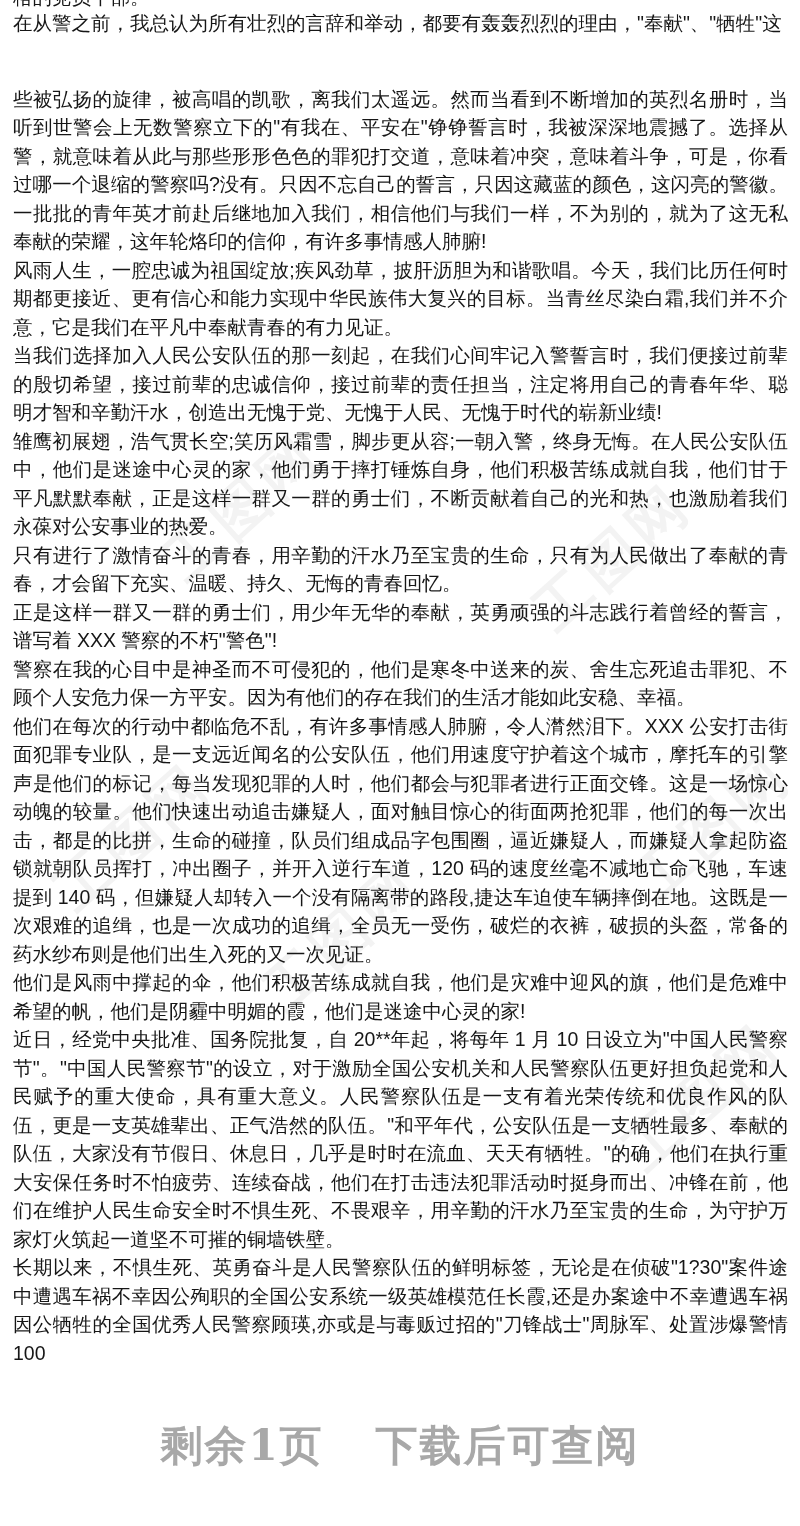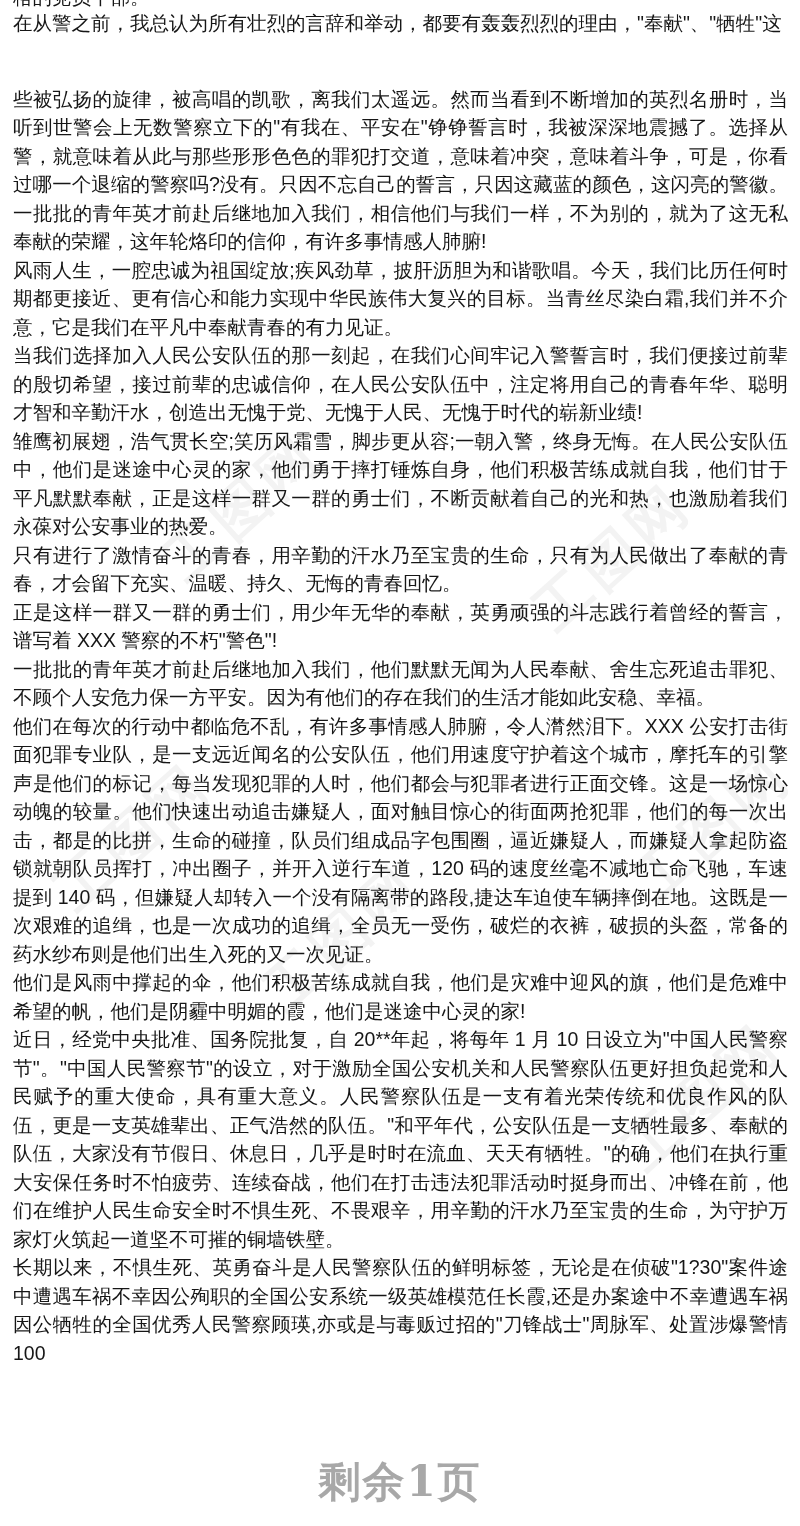--- a/index.html
+++ b/index.html
@@ -70,21 +70,20 @@
     z-index:1;
     display:flex;
     justify-content:center;
     align-items:center;
     gap:52px;
     font-family:"DejaVu Serif","Liberation Serif",serif;
     font-weight:bold;
     font-size:42px;
     color:#a8a8a8;
     letter-spacing:2px;
-    margin-top:36px;
   }
 </style>
 </head>
 <body>
 
 <div class="page">
 
   <div class="watermark-layer">
     <span class="watermark wm1">工图网</span>
     <span class="watermark wm2">工图网</span>
@@ -96,29 +95,30 @@
 
   <div class="content">
     <div class="clip-line">
       <span class="inner">格的党员干部。</span>
     </div>
     <p class="para intro-line">在从警之前，我总认为所有壮烈的言辞和举动，都要有轰轰烈烈的理由，"奉献"、"牺牲"这</p>
     <div class="para-gap"></div>
     <div>
         <p class="para">些被弘扬的旋律，被高唱的凯歌，离我们太遥远。然而当看到不断增加的英烈名册时，当听到世警会上无数警察立下的"有我在、平安在"铮铮誓言时，我被深深地震撼了。选择从警，就意味着从此与那些形形色色的罪犯打交道，意味着冲突，意味着斗争，可是，你看过哪一个退缩的警察吗?没有。只因不忘自己的誓言，只因这藏蓝的颜色，这闪亮的警徽。一批批的青年英才前赴后继地加入我们，相信他们与我们一样，不为别的，就为了这无私奉献的荣耀，这年轮烙印的信仰，有许多事情感人肺腑!</p>
         <p class="para">风雨人生，一腔忠诚为祖国绽放;疾风劲草，披肝沥胆为和谐歌唱。今天，我们比历任何时期都更接近、更有信心和能力实现中华民族伟大复兴的目标。当青丝尽染白霜,我们并不介意，它是我们在平凡中奉献青春的有力见证。</p>
-        <p class="para">当我们选择加入人民公安队伍的那一刻起，在我们心间牢记入警誓言时，我们便接过前辈的殷切希望，接过前辈的忠诚信仰，在人民公安队伍中，注定将用自己的青春年华、聪明才智和辛勤汗水，创造出无愧于党、无愧于人民、无愧于时代的崭新业绩!</p>
+        <p class="para">当我们选择加入人民公安队伍的那一刻起，在我们心间牢记入警誓言时，我们便接过前辈的殷切希望，接过前辈的忠诚信仰，接过前辈的责任担当，注定将用自己的青春年华、聪明才智和辛勤汗水，创造出无愧于党、无愧于人民、无愧于时代的崭新业绩!</p>
         <p class="para">雏鹰初展翅，浩气贯长空;笑历风霜雪，脚步更从容;一朝入警，终身无悔。在人民公安队伍中，他们是迷途中心灵的家，他们勇于摔打锤炼自身，他们积极苦练成就自我，他们甘于平凡默默奉献，正是这样一群又一群的勇士们，不断贡献着自己的光和热，也激励着我们永葆对公安事业的热爱。</p>
         <p class="para">只有进行了激情奋斗的青春，用辛勤的汗水乃至宝贵的生命，只有为人民做出了奉献的青春，才会留下充实、温暖、持久、无悔的青春回忆。</p>
         <p class="para">正是这样一群又一群的勇士们，用少年无华的奉献，英勇顽强的斗志践行着曾经的誓言，谱写着 XXX 警察的不朽"警色"!</p>
-        <p class="para">一批批的青年英才前赴后继地加入我们，他们默默无闻为人民奉献、舍生忘死追击罪犯、不顾个人安危力保一方平安。因为有他们的存在我们的生活才能如此安稳、幸福。</p>
+        <p class="para">警察在我的心目中是神圣而不可侵犯的，他们是寒冬中送来的炭、舍生忘死追击罪犯、不顾个人安危力保一方平安。因为有他们的存在我们的生活才能如此安稳、幸福。</p>
         <p class="para">他们在每次的行动中都临危不乱，有许多事情感人肺腑，令人潸然泪下。XXX 公安打击街面犯罪专业队，是一支远近闻名的公安队伍，他们用速度守护着这个城市，摩托车的引擎声是他们的标记，每当发现犯罪的人时，他们都会与犯罪者进行正面交锋。这是一场惊心动魄的较量。他们快速出动追击嫌疑人，面对触目惊心的街面两抢犯罪，他们的每一次出击，都是的比拼，生命的碰撞，队员们组成品字包围圈，逼近嫌疑人，而嫌疑人拿起防盗锁就朝队员挥打，冲出圈子，并开入逆行车道，120 码的速度丝毫不减地亡命飞驰，车速提到 140 码，但嫌疑人却转入一个没有隔离带的路段,捷达车迫使车辆摔倒在地。这既是一次艰难的追缉，也是一次成功的追缉，全员无一受伤，破烂的衣裤，破损的头盔，常备的药水纱布则是他们出生入死的又一次见证。</p>
         <p class="para">他们是风雨中撑起的伞，他们积极苦练成就自我，他们是灾难中迎风的旗，他们是危难中希望的帆，他们是阴霾中明媚的霞，他们是迷途中心灵的家!</p>
         <p class="para">近日，经党中央批准、国务院批复，自 20**年起，将每年 1 月 10 日设立为"中国人民警察节"。"中国人民警察节"的设立，对于激励全国公安机关和人民警察队伍更好担负起党和人民赋予的重大使命，具有重大意义。人民警察队伍是一支有着光荣传统和优良作风的队伍，更是一支英雄辈出、正气浩然的队伍。"和平年代，公安队伍是一支牺牲最多、奉献的队伍，大家没有节假日、休息日，几乎是时时在流血、天天有牺牲。"的确，他们在执行重大安保任务时不怕疲劳、连续奋战，他们在打击违法犯罪活动时挺身而出、冲锋在前，他们在维护人民生命安全时不惧生死、不畏艰辛，用辛勤的汗水乃至宝贵的生命，为守护万家灯火筑起一道坚不可摧的铜墙铁壁。</p>
         <p class="para">长期以来，不惧生死、英勇奋斗是人民警察队伍的鲜明标签，无论是在侦破"1?30"案件途中遭遇车祸不幸因公殉职的全国公安系统一级英雄模范任长霞,还是办案途中不幸遭遇车祸因公牺牲的全国优秀人民警察顾瑛,亦或是与毒贩过招的"刀锋战士"周脉军、处置涉爆警情 100</p>
       </div>
   </div>
 
   <div class="footer-banner">
     <span>剩余1页</span>
+    <span>下载后可查阅</span>
   </div>
 
 </div>
 
 </body></html>

